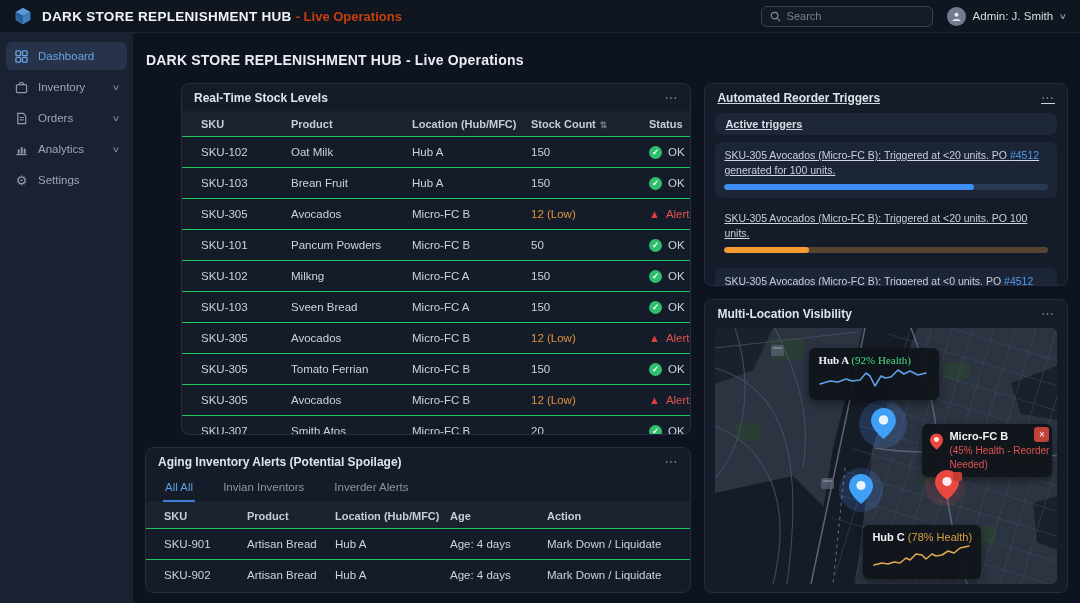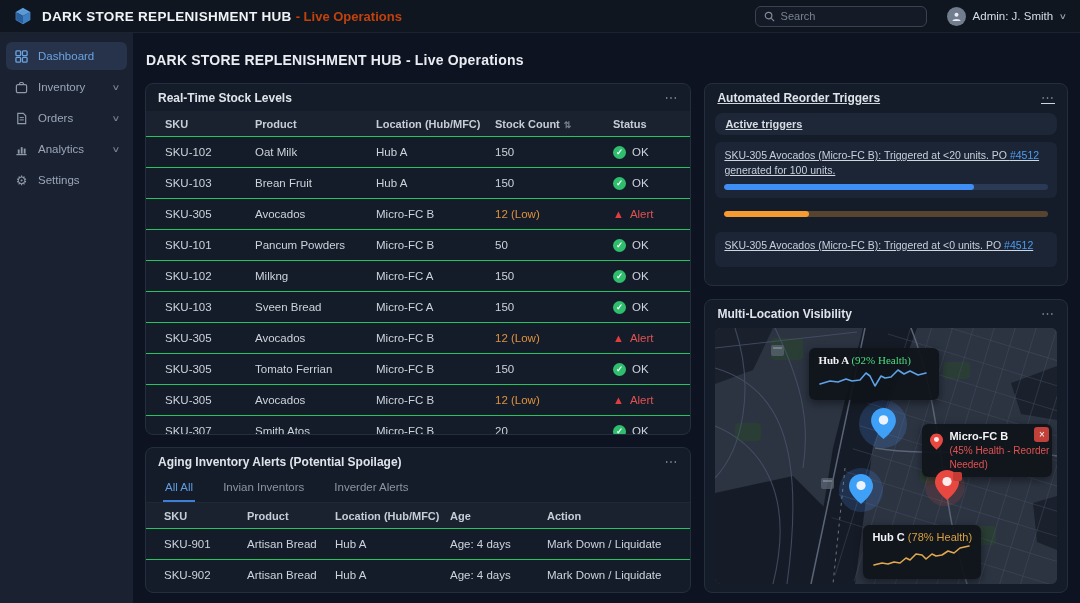--- a/index.html
+++ b/index.html
@@ -21,21 +21,21 @@
   .topbar-spacer { flex:1; }
   .searchbox {
     width:172px; height:21px; border:1px solid #3a4353; border-radius:6px;
     background:#141b27; display:flex; align-items:center; gap:6px; padding:0 8px;
   }
   .searchbox input {
     background:transparent; border:none; outline:none; color:#aab3c0;
     font-size:11px; width:100%; font-family:"Liberation Sans",sans-serif;
   }
   .searchbox input::placeholder { color:#79828f; }
-  .userchip { display:flex; align-items:center; gap:7px; margin-left:10px; cursor:pointer; }
+  .userchip { display:flex; align-items:center; gap:7px; margin-left:4px; cursor:pointer; }
   .avatar { width:19px; height:19px; border-radius:50%; background:#717c8e; display:flex; align-items:center; justify-content:center; }
   .user-label { font-size:11.5px; color:#d7dde5; }
   .chev { font-size:8px; color:#97a1b0; transform:scaleX(1.4); }
   
   .sidebar {
     position:absolute; top:33px; left:0; width:133px; height:570px;
     background:#1a2232; padding:9px 6px; z-index:10;
   }
   .side-item {
     display:flex; align-items:center; gap:9px; height:28px; padding:0 8px;
@@ -51,21 +51,21 @@
   .cols { display:flex; gap:13px; }
   .col-left { width:547px; }
   .col-right { width:364px; }
   .panel {
     background:#151c29; border:1px solid #242e3e; border-radius:8px; overflow:hidden;
   }
   .panel-head { display:flex; align-items:center; justify-content:space-between; padding:7px 12px 6px 12px; }
   .panel-title { font-size:12px; font-weight:bold; color:#dfe4eb; }
   .dots { color:#8a94a4; font-size:13px; cursor:pointer; line-height:.6; letter-spacing:1px; }
   
-  .stock-panel { height:352px; }
+  .stock-panel { height:352px;margin-left:36px; }
   .t-head, .t-row { display:grid; align-items:center; }
   .stock-grid { grid-template-columns:90px 121px 119px 118px 1fr; padding-left:19px; }
   .t-head { background:#1a2230; height:25px; font-size:11px; font-weight:bold; color:#c6cdd7; }
   .t-row { height:31px; font-size:11.5px; color:#ccd3dc; border-top:1px solid #22c55e; cursor:pointer; }
   .t-row:first-of-type { border-top:none; }
   .sort-ic { font-size:9px; color:#76818f; margin-left:4px; }
   .cell-low { color:#df923e; }
   .status-wrap { display:flex; align-items:center; gap:6px; }
   .ok-dot {
     width:13px; height:13px; border-radius:50%; background:#2fbe6e; color:#fff;
@@ -370,20 +370,23 @@
         <div class="trigger carded">
           <div class="trigger-text">
             <span>SKU-305 Avocados (Micro-FC B): Triggered at &lt;20 units. PO </span><span class="po-link">#4512</span><span> generated for 100 units.</span>
           </div>
           <div class="bar">
               <div class="bar-fill" style="width: 77%;"></div>
             </div>
         </div>
 
         <div class="trigger">
+          <div class="trigger-text">
+            <span>SKU-305 Avocados (Micro-FC B): Triggered at &lt;20 units. PO 100 units.</span><span class="po-link"></span><span></span>
+          </div>
           <div class="bar orange">
               <div class="bar-fill orange" style="width: 26%;"></div>
             </div>
         </div>
 
         <div class="trigger carded">
           <div class="trigger-text">
             <span>SKU-305 Avocados (Micro-FC B): Triggered at &lt;0 units. PO </span><span class="po-link">#4512</span>
           </div>
 

